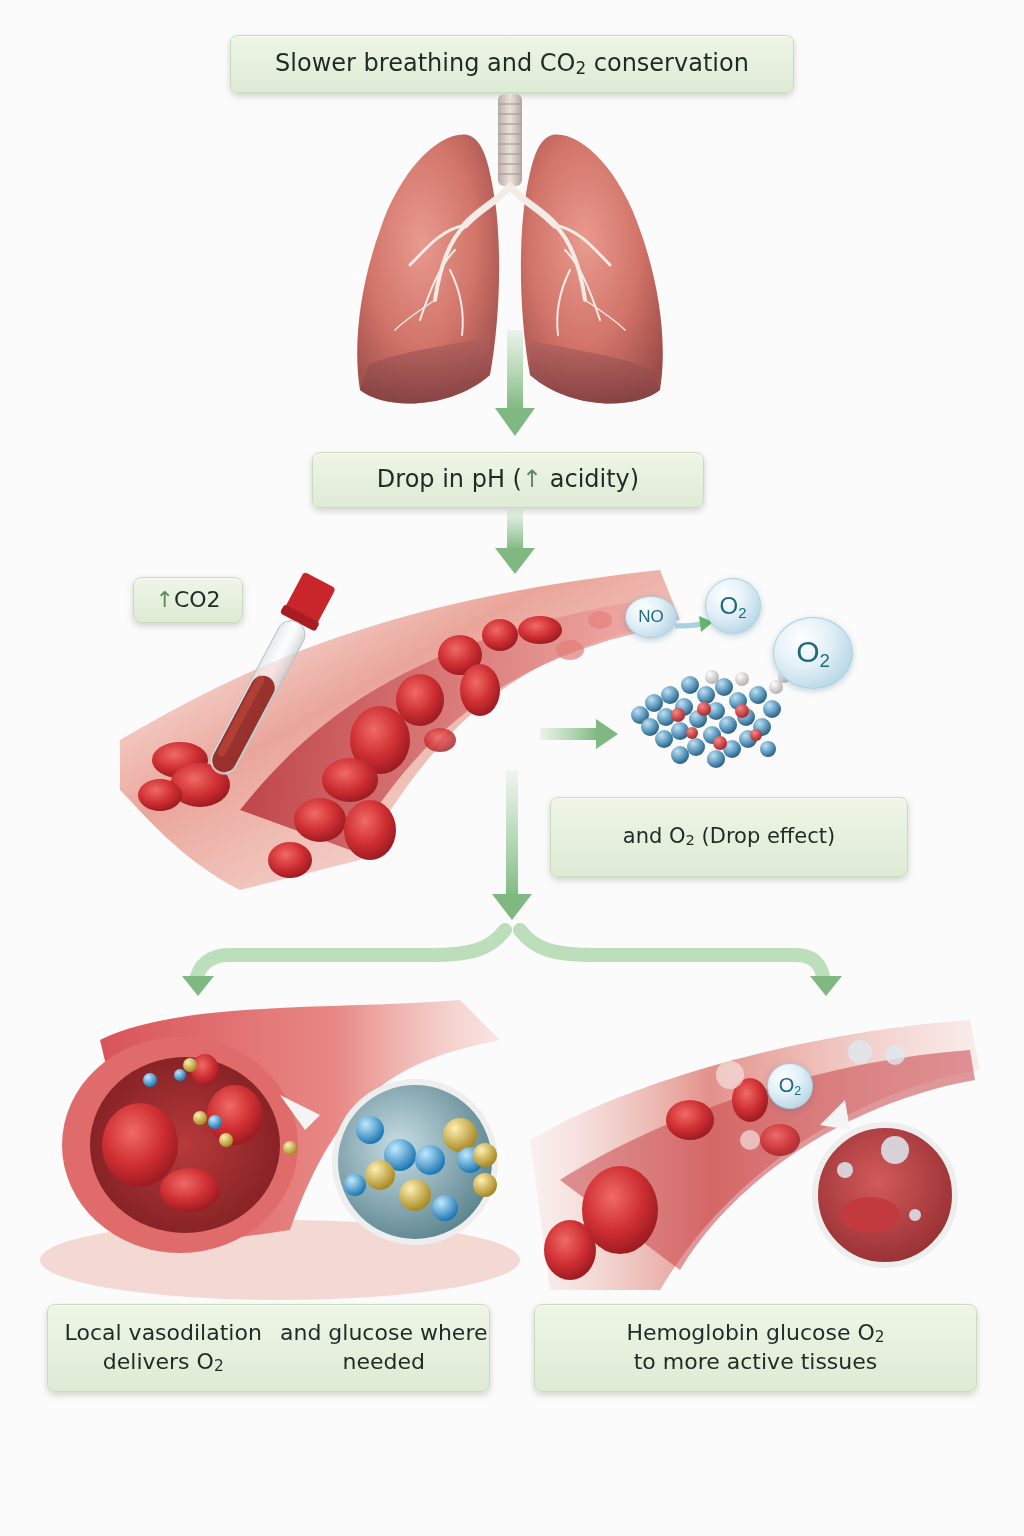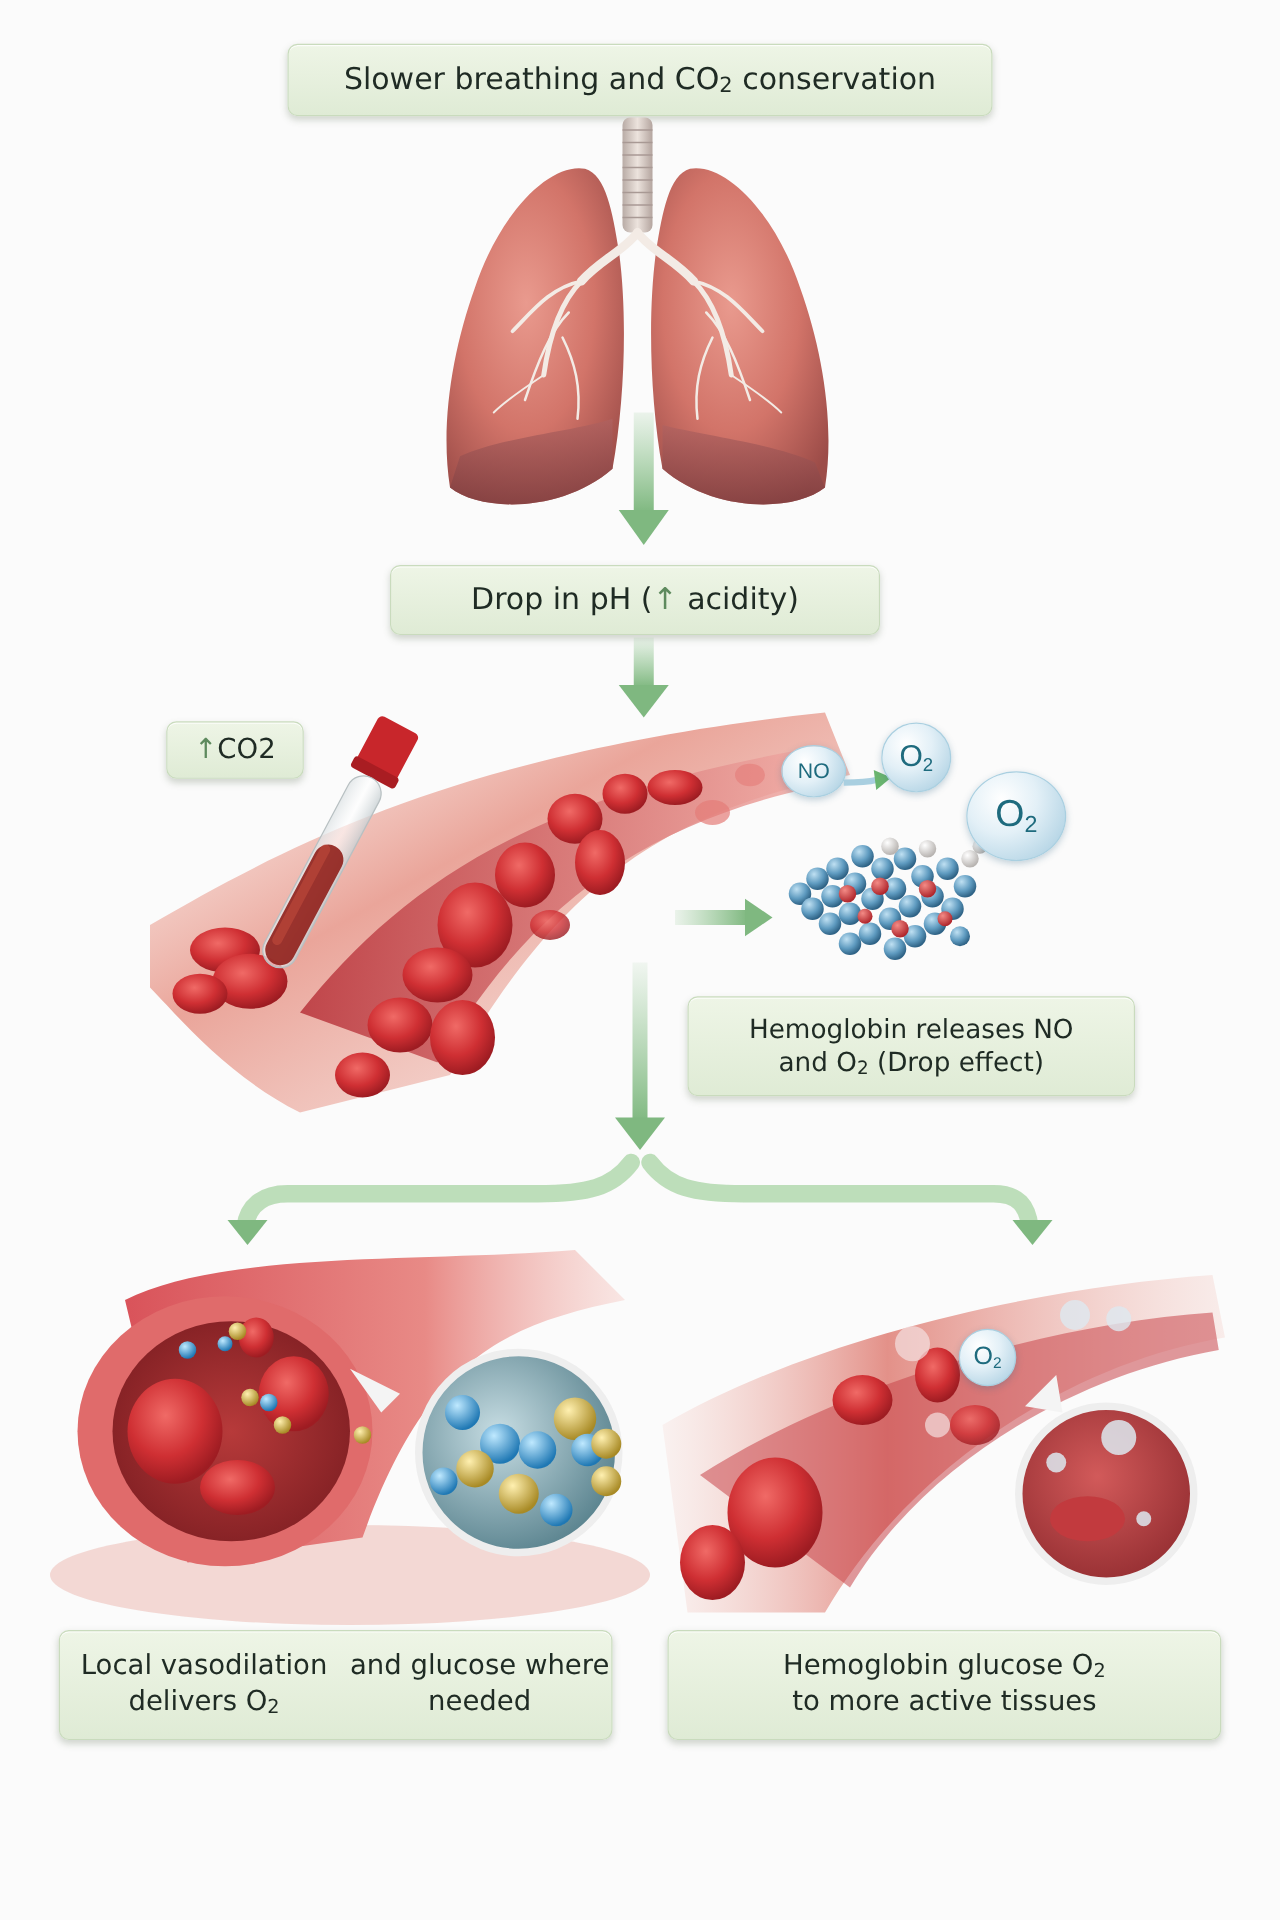--- a/index.html
+++ b/index.html
@@ -254,21 +254,20 @@
   <polygon points="24,4 38,10 26,20" fill="#6ab56f"></polygon>
 </svg>
 <div class="bubble" style="left:705px; top:578px; width:56px; height:56px; font-size:24px;">
   <span><span>O</span><span class="sub">2</span></span>
 </div>
 <div class="bubble" style="left:773px; top:617px; width:80px; height:72px; font-size:30px;">
   <span><span>O</span><span class="sub">2</span></span>
 </div>
 
 <div class="label-box" style="left:550px; top:797px; width:358px; height:80px; font-size:21px; flex-direction:column;">
-  <span>Hemoglobin releases NO</span>
   <span>
     <span>and O</span><span class="sub">2</span><span> (Drop effect)</span>
   </span>
 </div>
 
 <svg style="left:170px; top:770px;" width="690" height="230" viewBox="0 0 690 230">
   <defs>
     <linearGradient id="agV" x1="0" y1="0" x2="0" y2="1">
       <stop offset="0%" stop-color="#8fc58f" stop-opacity="0.1"></stop>
       <stop offset="100%" stop-color="#7fb880"></stop>

